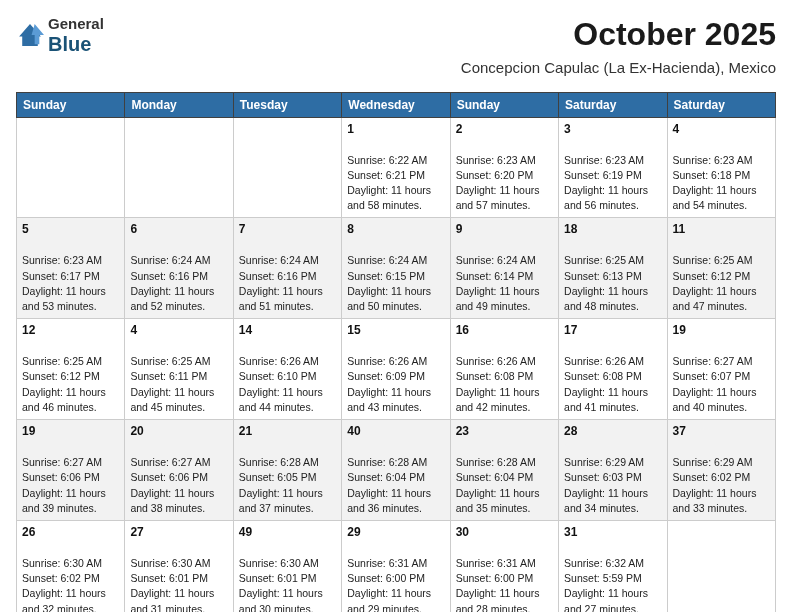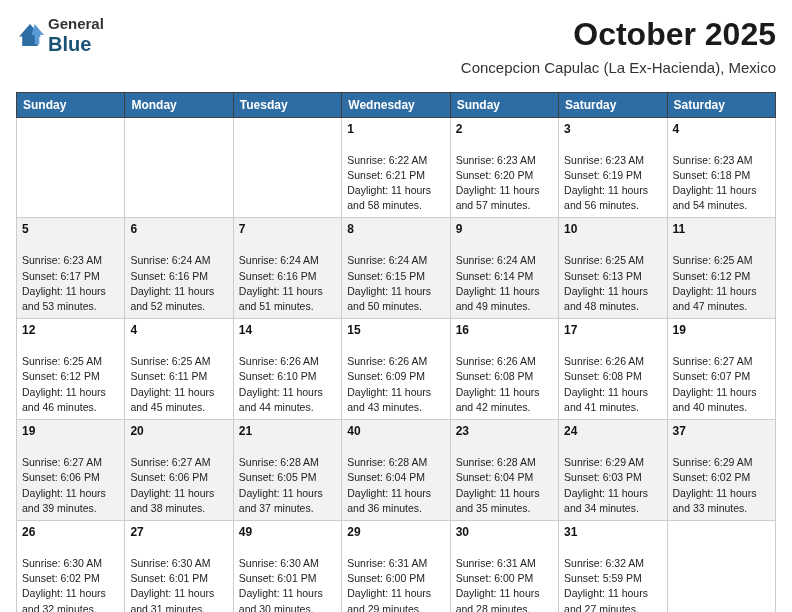--- a/index.html
+++ b/index.html
@@ -166,21 +166,21 @@
         </td>
         <td>
           <span class="day-num">8</span>
           <div class="day-info">Sunrise: 6:24 AM<br>Sunset: 6:15 PM<br>Daylight: 11 hours and 50 minutes.</div>
         </td>
         <td>
           <span class="day-num">9</span>
           <div class="day-info">Sunrise: 6:24 AM<br>Sunset: 6:14 PM<br>Daylight: 11 hours and 49 minutes.</div>
         </td>
         <td>
-          <span class="day-num">10</span>
+          <span class="day-num">18</span>
           <div class="day-info">Sunrise: 6:25 AM<br>Sunset: 6:13 PM<br>Daylight: 11 hours and 48 minutes.</div>
         </td>
         <td>
           <span class="day-num">11</span>
           <div class="day-info">Sunrise: 6:25 AM<br>Sunset: 6:12 PM<br>Daylight: 11 hours and 47 minutes.</div>
         </td>
       </tr>
       <tr class="row-white">
         <td>
           <span class="day-num">12</span>
@@ -226,21 +226,21 @@
         </td>
         <td>
           <span class="day-num">40</span>
           <div class="day-info">Sunrise: 6:28 AM<br>Sunset: 6:04 PM<br>Daylight: 11 hours and 36 minutes.</div>
         </td>
         <td>
           <span class="day-num">23</span>
           <div class="day-info">Sunrise: 6:28 AM<br>Sunset: 6:04 PM<br>Daylight: 11 hours and 35 minutes.</div>
         </td>
         <td>
-          <span class="day-num">24</span>
+          <span class="day-num">28</span>
           <div class="day-info">Sunrise: 6:29 AM<br>Sunset: 6:03 PM<br>Daylight: 11 hours and 34 minutes.</div>
         </td>
         <td>
           <span class="day-num">37</span>
           <div class="day-info">Sunrise: 6:29 AM<br>Sunset: 6:02 PM<br>Daylight: 11 hours and 33 minutes.</div>
         </td>
       </tr>
       <tr class="row-white">
         <td>
           <span class="day-num">26</span>

